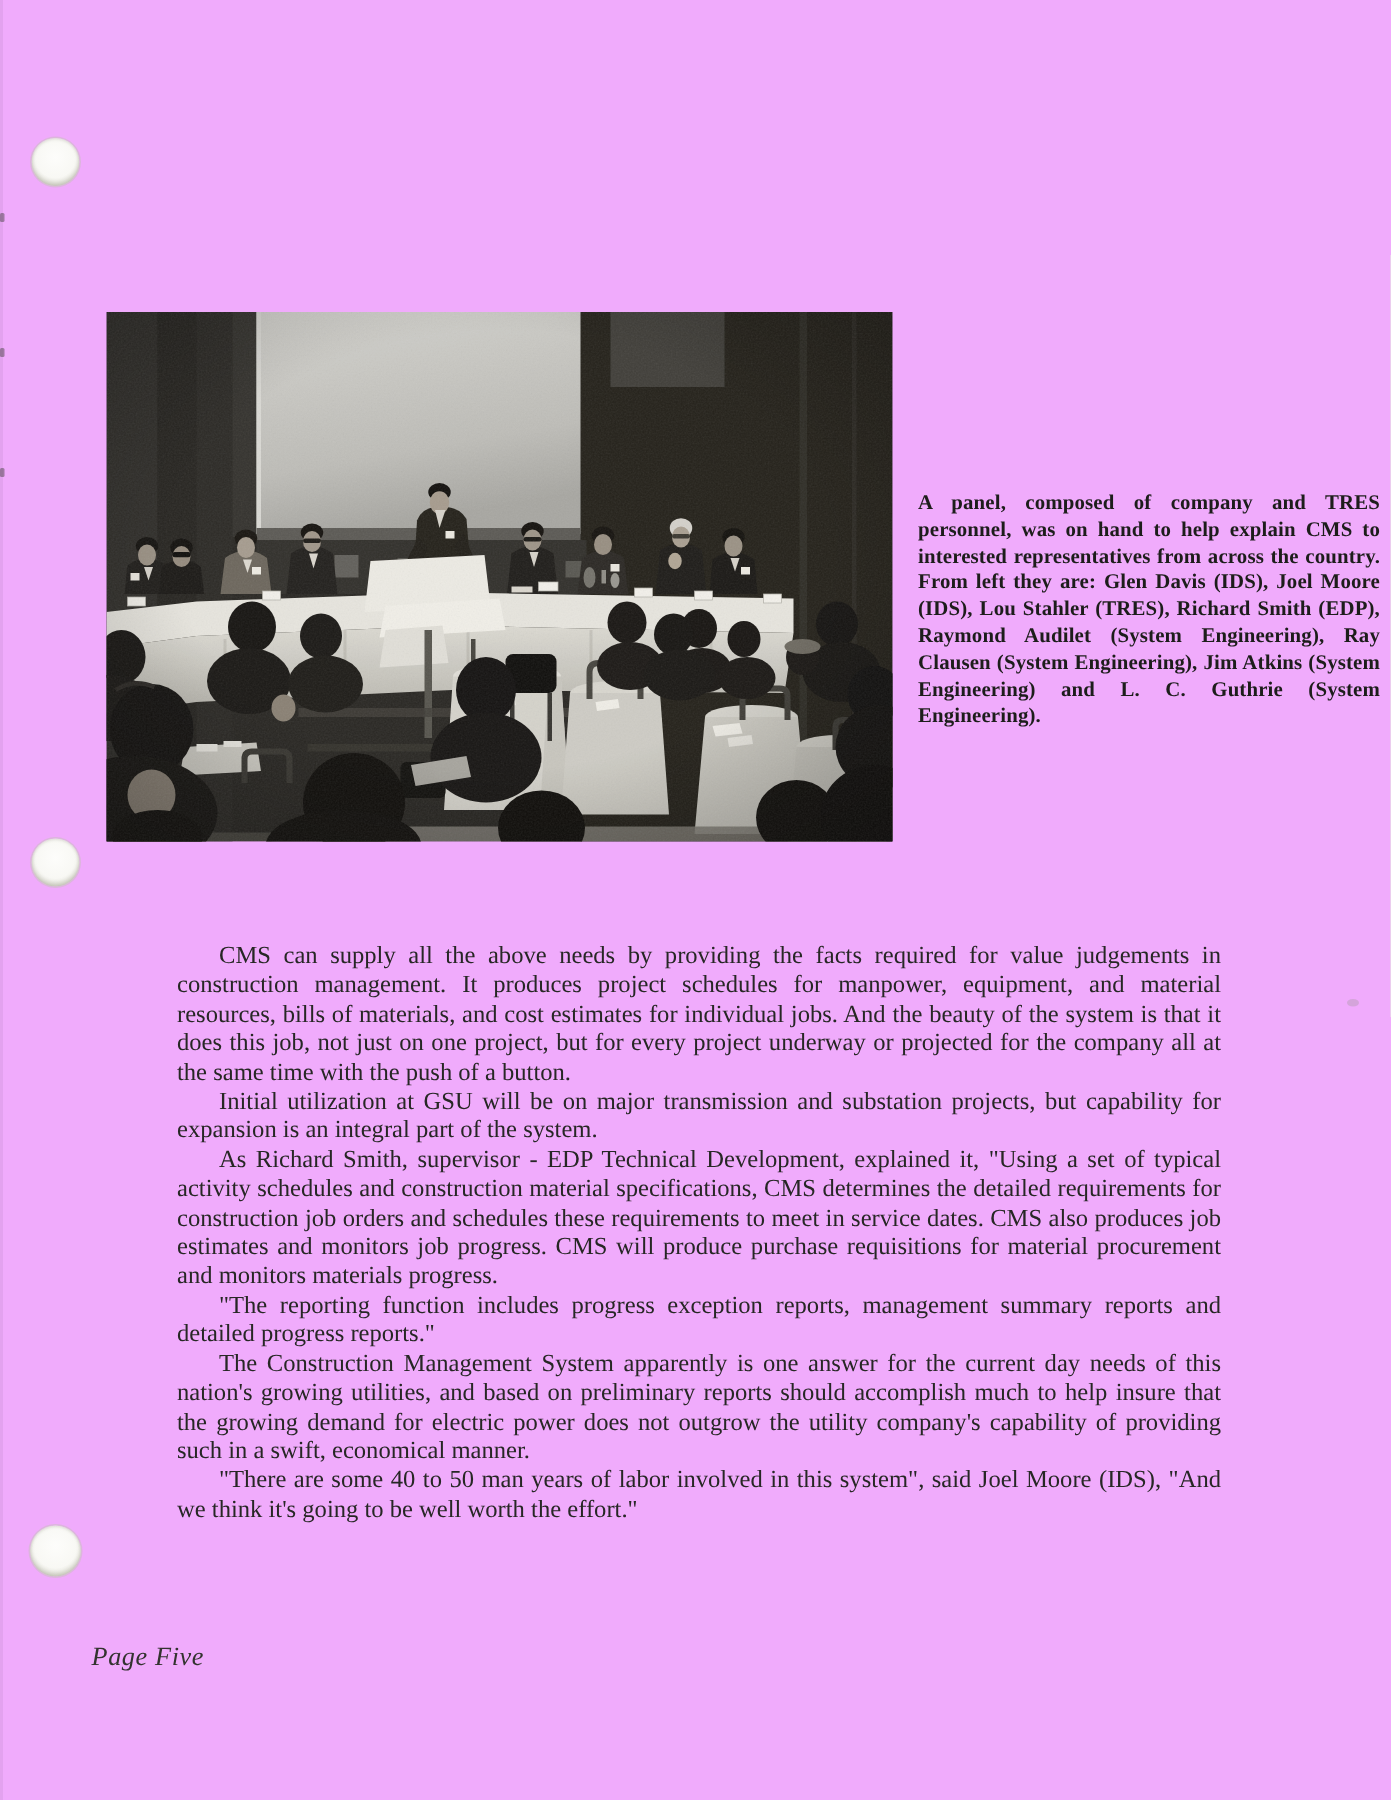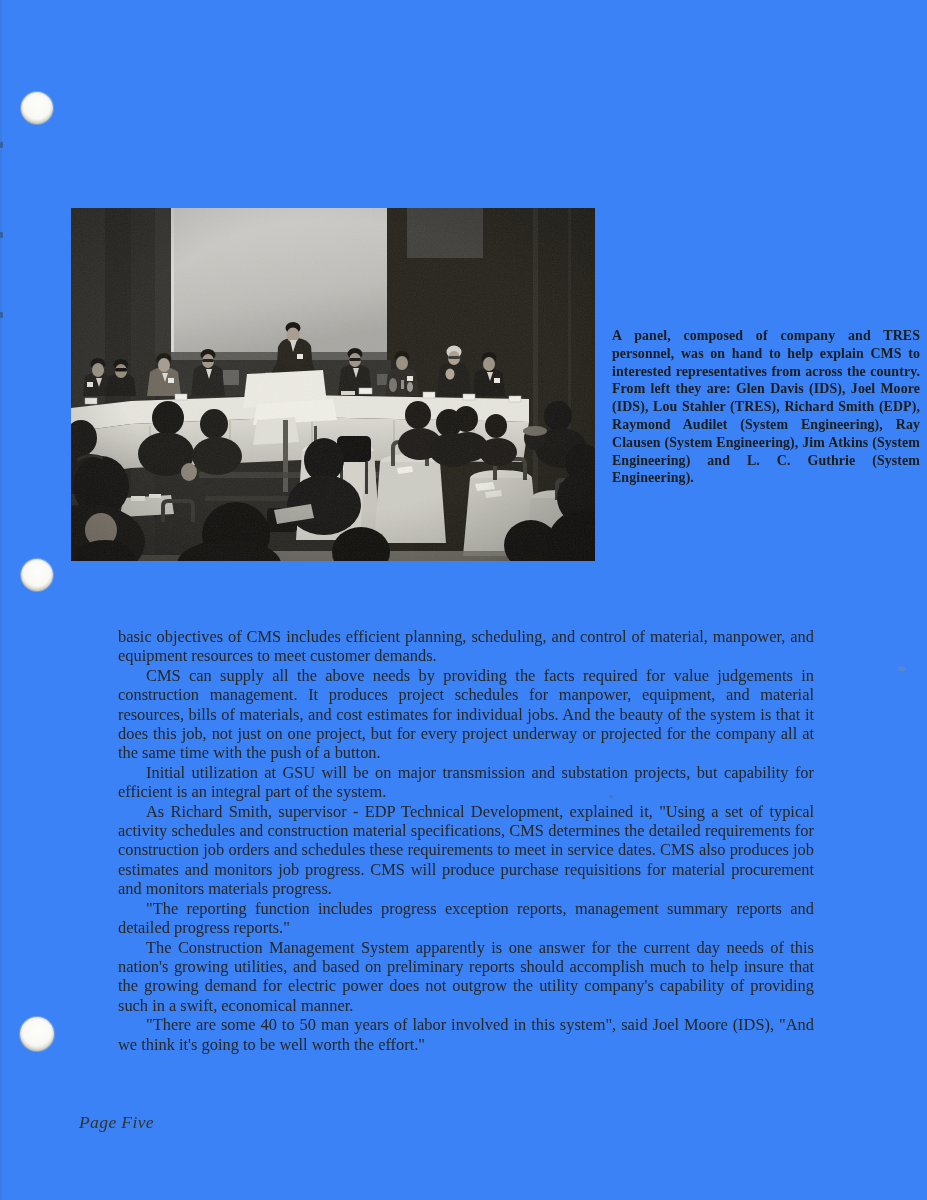--- a/index.html
+++ b/index.html
@@ -1,19 +1,19 @@
 <!DOCTYPE html>
 <html><head>
 <meta charset="utf-8">
 <style>
   html,body{margin:0;padding:0;background:#e8e8e4;}
   .page{
     position:relative;
     width:927px;height:1200px;
-    background:#3b82f6;
+    background:#f0abfc;
     overflow:hidden;
     font-family:"Liberation Serif","DejaVu Serif",serif;
   }
   .edge-shade{position:absolute;left:0;top:0;width:2px;height:100%;background:rgba(0,0,0,.05);}
   .edge-tick{position:absolute;left:0;width:3px;height:6px;background:rgba(60,60,55,.45);border-radius:1px;}
   .speck{position:absolute;border-radius:50%;}
   .hole{
     position:absolute;width:32px;height:32px;border-radius:50%;
     background:radial-gradient(circle at 50% 40%, #fdfdfb 0%, #f8f8f4 55%, #e4e4db 80%, #f3f3ed 90%);
     box-shadow:inset 0 -2px 3px rgba(120,120,100,.30), inset 0 1px 2px rgba(120,120,100,.18), 0 0 0 1px rgba(195,195,182,.45);
@@ -29,21 +29,21 @@
   .body-text{
     position:absolute;left:118px;top:627px;width:696px;
     font-size:16.4px;line-height:19.4px;color:#272725;
     text-align:justify;
   }
   .body-text p{margin:0;}
   .body-text p.indent{text-indent:28px;font-family:Liberation Serif, serif;}
   .footer{
     position:absolute;left:61px;top:1094px;
     font-size:17.5px;font-style:italic;color:#33332f;
-    letter-spacing:.4px;margin:18px;
+    letter-spacing:.4px;margin:0;
   }
 </style>
 </head>
 <body>
 
 <div class="page">
 
   <div class="edge-shade"></div>
   <div class="edge-tick" style="top:142px;"></div>
   <div class="edge-tick" style="top:232px;"></div>
@@ -273,23 +273,22 @@
       </g>
 
       <rect width="524" height="353" fill="url(#vig)"></rect>
       <rect width="524" height="353" filter="url(#grain)" opacity="0.10"></rect>
     </svg>
   </div>
 
   <p class="caption">A panel, composed of company and TRES personnel, was on hand to help explain CMS to interested representatives from across the country. From left they are: Glen Davis (IDS), Joel Moore (IDS), Lou Stahler (TRES), Richard Smith (EDP), Raymond Audilet (System Engineering), Ray Clausen (System Engineering), Jim Atkins (System Engineering) and L. C. Guthrie (System Engineering).</p>
 
   <div class="body-text">
-    <p>basic objectives of CMS includes efficient planning, scheduling, and control of material, manpower, and equipment resources to meet customer demands.</p>
     <p class="indent">CMS can supply all the above needs by providing the facts required for value judgements in construction management. It produces project schedules for manpower, equipment, and material resources, bills of materials, and cost estimates for individual jobs. And the beauty of the system is that it does this job, not just on one project, but for every project underway or projected for the company all at the same time with the push of a button.</p>
-    <p class="indent">Initial utilization at GSU will be on major transmission and substation projects, but capability for efficient is an integral part of the system.</p>
+    <p class="indent">Initial utilization at GSU will be on major transmission and substation projects, but capability for expansion is an integral part of the system.</p>
     <p class="indent">As Richard Smith, supervisor - EDP Technical Development, explained it, "Using a set of typical activity schedules and construction material specifications, CMS determines the detailed requirements for construction job orders and schedules these requirements to meet in service dates. CMS also produces job estimates and monitors job progress. CMS will produce purchase requisitions for material procurement and monitors materials progress.</p>
     <p class="indent">"The reporting function includes progress exception reports, management summary reports and detailed progress reports."</p>
     <p class="indent">The Construction Management System apparently is one answer for the current day needs of this nation's growing utilities, and based on preliminary reports should accomplish much to help insure that the growing demand for electric power does not outgrow the utility company's capability of providing such in a swift, economical manner.</p>
     <p class="indent">"There are some 40 to 50 man years of labor involved in this system", said Joel Moore (IDS), "And we think it's going to be well worth the effort."</p>
   </div>
 
   <p class="footer">Page Five</p>
 
 </div>
 

